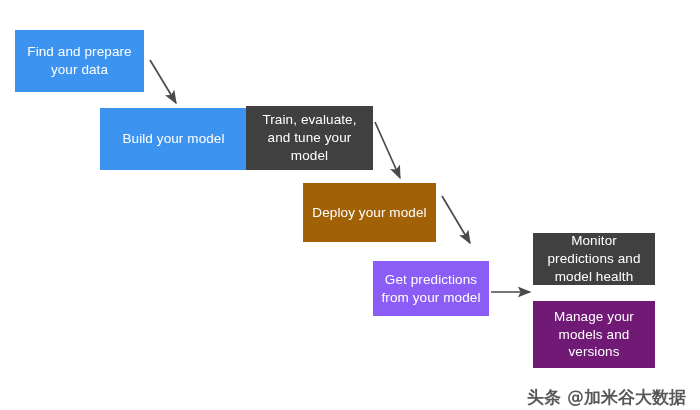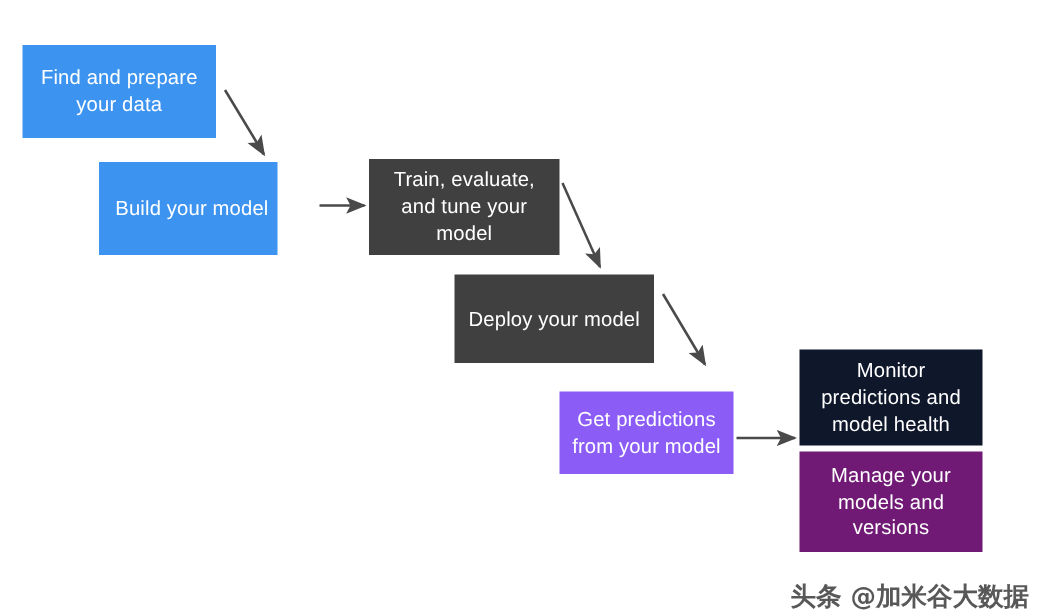--- a/index.html
+++ b/index.html
@@ -74,36 +74,36 @@
         <line x1="442" y1="196" x2="470" y2="243" stroke="#4a4a4a"></line>
         <line x1="491" y1="292" x2="530" y2="292" stroke="#4a4a4a"></line>
       </g>
   </svg>
 
   <div id="node-layer">
       <div class="node" style="left: 15px; top: 30px; width: 129px; height: 62px; background: rgb(61, 148, 240); color: rgb(255, 255, 255);">
         <span class="node-label">Find and prepare
 your data</span>
       </div>
-      <div class="node" style="left: 66px; top: 108px; width: 119px; height: 62px; background: rgb(61, 148, 240); color: rgb(255, 255, 255); justify-content: flex-end;">
+      <div class="node" style="left: 100px; top: 108px; width: 147px; height: 62px; background: rgb(61, 148, 240); color: rgb(255, 255, 255);">
         <span class="node-label">Build your model</span>
       </div>
       <div class="node" style="left: 246px; top: 106px; width: 127px; height: 64px; background: #404040; color: rgb(255, 255, 255);">
         <span class="node-label">Train, evaluate,
 and tune your
 model</span>
       </div>
-      <div class="node" style="left: 303px; top: 183px; width: 133px; height: 59px; background: #404040; color: rgb(255, 255, 255);">
+      <div class="node" style="left: 303px; top: 183px; width: 133px; height: 59px; background: #a16207; color: rgb(255, 255, 255);">
         <span class="node-label">Deploy your model</span>
       </div>
       <div class="node" style="left: 373px; top: 261px; width: 116px; height: 55px; background: #8b5cf6; color: rgb(255, 255, 255);">
         <span class="node-label">Get predictions
 from your model</span>
       </div>
-      <div class="node" style="left: 533px; top: 233px; width: 122px; height: 64px; background: #0f172a; color: rgb(255, 255, 255); text-align: center;">
+      <div class="node" style="left: 533px; top: 233px; width: 122px; height: 52px; background: #404040; color: rgb(255, 255, 255); text-align: center;">
         <span class="node-label">Monitor
 predictions and
 model health</span>
       </div>
       <div class="node" style="left: 533px; top: 301px; width: 122px; height: 67px; background: #701a75; color: rgb(255, 255, 255);">
         <span class="node-label">Manage your
 models and
 versions</span>
       </div>
     </div>

